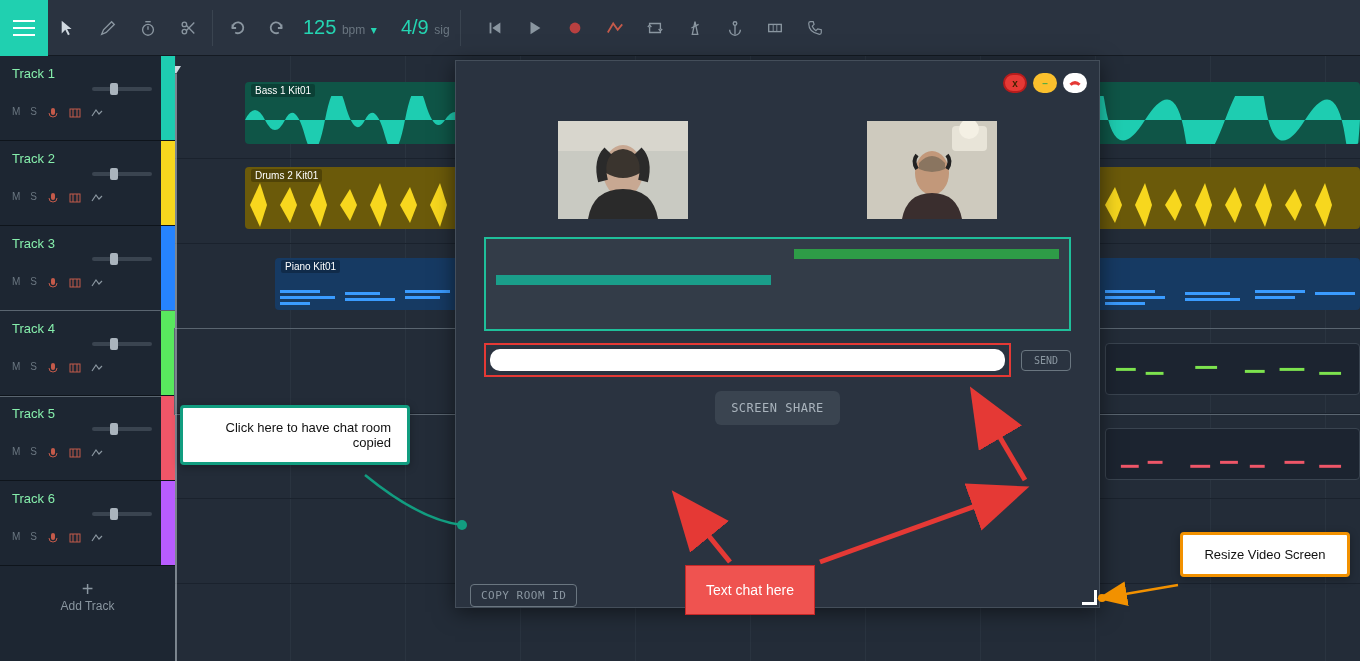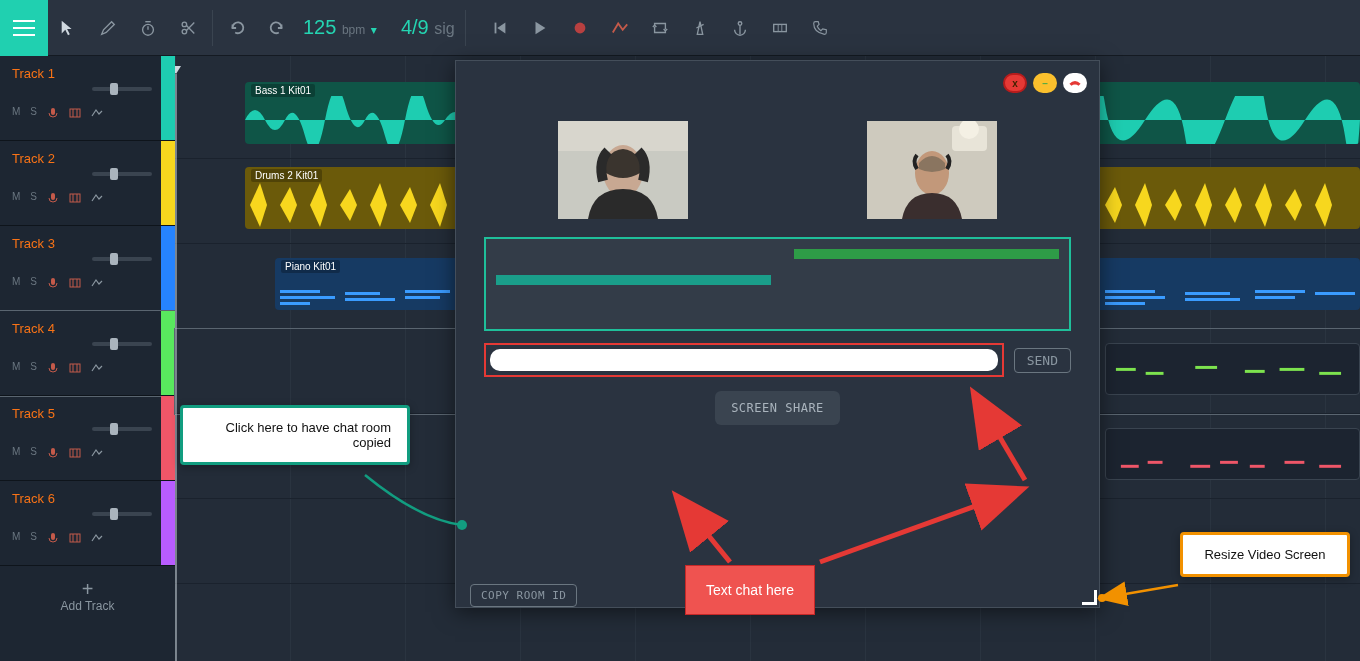--- a/index.html
+++ b/index.html
@@ -32,21 +32,21 @@
 .tb-btn {
   width: 40px; height:56px;
   display:flex;align-items:center;justify-content:center;
   color:#8a96a0; font-size:18px;
 }
 .divider { width:1px;height:36px;background:#3a4450;margin:0 4px;}
 .timecode { font-family:monospace;font-size:24px;color:#24d4b1;letter-spacing:1px;padding:0 14px;}
 .bpm { font-size:20px;color:#24d4b1;padding:0 6px;}
 .bpm small { font-size:12px;color:#6a7680;}
 .timesig { font-size:20px;color:#24d4b1;padding:0 6px 0 18px;}
-.timesig small{ font-size:16px;color:#6a7680;}
+.timesig small{ font-size:12px;color:#6a7680;}
 .toolbar-right { display:flex;align-items:center;margin-left:10px;}
 
 .workspace {
   display:flex;
   position:absolute;
   top:56px;left:0;right:0;bottom:0;
 }
 
 .track-panel {
   width:175px;
@@ -54,21 +54,21 @@
   display:flex;flex-direction:column;
 }
 .track-head {
   height:85px;
   border-bottom:1px solid #0e141b;
   display:flex;flex-direction:column;
   padding:10px 0 6px 12px;
   position:relative;
 }
 .track-head.selected { outline:1px solid #5a6570;}
-.track-name { font-size:13px;color:#f97316;}
+.track-name { font-size:13px;color:#86efac;}
 .track-vol {
   width:60px;height:4px;background:#3a4450;margin-top:6px;margin-left:80px;position:relative;border-radius:2px;
 }
 .track-vol::after{content:"";position:absolute;left:18px;top:-4px;width:8px;height:12px;background:#aab4bd;border-radius:2px;}
 .track-btns { display:flex;gap:10px;margin-top:14px;align-items:center;}
 .tb-sm{font-size:10px;color:#6a7680;}
 .tb-ic{width:12px;height:12px;display:inline-block;}
 .color-bar{position:absolute;right:0;top:0;bottom:0;width:14px;}
 .add-track{height:60px;display:flex;flex-direction:column;align-items:center;justify-content:center;color:#8a96a0;font-size:12px;}
 .add-track span:first-child{font-size:20px;line-height:1;}
@@ -117,21 +117,21 @@
 .videos{display:flex;justify-content:space-around;margin-top:28px;}
 .vid-box{width:130px;height:98px;background:#70756b;position:relative;overflow:hidden;}
 .cam-row{display:flex;justify-content:center;gap:8px;margin-top:34px;}
 .pill{border:1px solid #6a7680;padding:4px 10px;border-radius:4px;font-size:11px;color:#8a96a0;letter-spacing:0.5px;font-family:monospace;}
 .chat-box{margin:18px 16px 0;border:2px solid #1fbf9a;height:94px;background:#333c48;padding:10px;display:flex;flex-direction:column;gap:16px;position:relative;}
 .msg-green{height:10px;background:#2e9c47;width:265px;align-self:flex-end;}
 .msg-teal{height:10px;background:#1a9e8a;width:275px;align-self:flex-start;}
 .input-row{margin:12px 16px 0;display:flex;gap:10px;align-items:center;}
 .input-wrap{flex:1;border:2px solid #e53935;padding:4px;}
 .chat-input{width:100%;height:22px;background:#fff;border-radius:10px;border:none;}
-.send-pill{border:1px solid #6a7680;padding:4px 12px;border-radius:4px;font-size:13px;color:#8a96a0;font-family:monospace;}
+.send-pill{border:1px solid #6a7680;padding:4px 12px;border-radius:4px;font-size:10px;color:#8a96a0;font-family:monospace;}
 .share-row{display:flex;justify-content:center;margin-top:14px;}
 .share-pill{background:#3a4450;padding:10px 16px;border-radius:6px;font-size:12px;color:#aab4bd;font-family:monospace;letter-spacing:0.5px;}
 .copy-row{position:absolute;bottom:0;left:14px;}
 .resize-handle{position:absolute;bottom:0;right:0;width:18px;height:18px;}
 .resize-handle::before{content:"";position:absolute;right:2px;bottom:2px;width:12px;height:12px;border-right:3px solid #fff;border-bottom:3px solid #fff;}
 
 .callout{position:absolute;z-index:20;background:#fff;border-radius:4px;padding:12px 16px;font-size:13px;color:#111;box-shadow:0 2px 8px rgba(0,0,0,.3);}
 .callout.teal{border:3px solid #129d80;width:230px;}
 .callout.orange{border:3px solid #f29100;width:170px;}
 .redbox{position:absolute;z-index:20;background:#ef5350;color:#fff;padding:16px 20px;font-size:14px;border:1px solid #c62828;}

